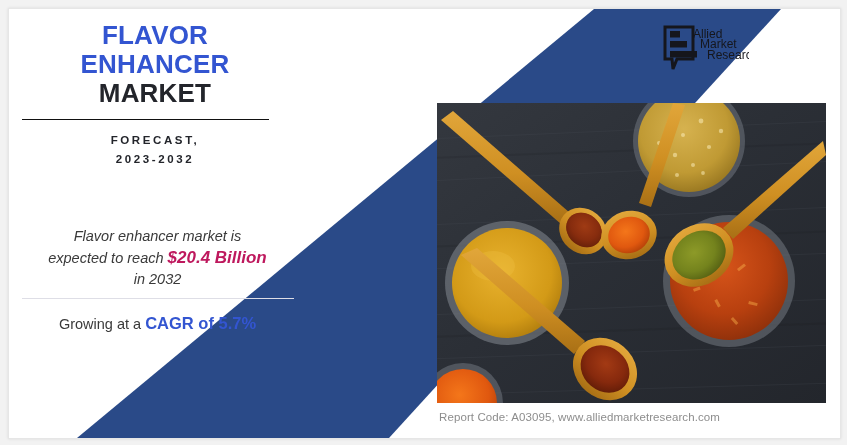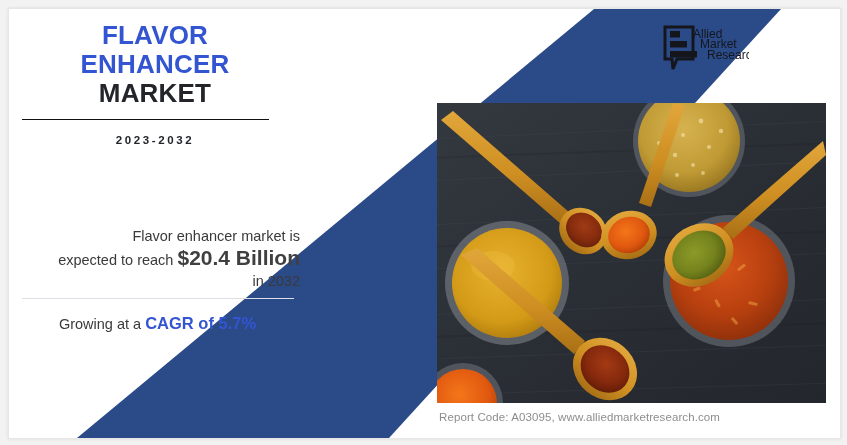--- a/index.html
+++ b/index.html
@@ -88,26 +88,27 @@
     font-weight: bold;
     letter-spacing: 2.6px;
     line-height: 19px;
   }
 
   .stat-one {
     position: absolute;
     left: 6px;
     top: 217px;
     width: 285px;
-    text-align: right;
+    text-align: center;
     color: #3a3a3a;
     font-size: 14.5px;
     line-height: 21px;
-  }
-  .stat-one b { color: #404040; font-size: 21px; }
+    font-style: italic;
+  }
+  .stat-one b { color: #be185d; font-size: 17px; }
 
   .rule-light {
     position: absolute;
     left: 13px;
     top: 289px;
     width: 272px;
     height: 0;
     border-top: 1px solid #dedee6;
   }
 
@@ -172,20 +173,21 @@
 
       <div class="title-block">
         <div class="title-line title-blue">FLAVOR</div>
         <div class="title-line title-blue">ENHANCER</div>
         <div class="title-line title-dark">MARKET</div>
       </div>
 
       <div class="rule-dark"></div>
 
       <div class="subtitle">
+        <div>FORECAST,</div>
         <div>2023-2032</div>
       </div>
 
       <div class="stat-one">
         <span>Flavor enhancer market is</span><br>
         <span>expected to reach </span><b>$20.4 Billion</b><br>
         <span>in 2032</span>
       </div>
 
       <div class="rule-light"></div>

